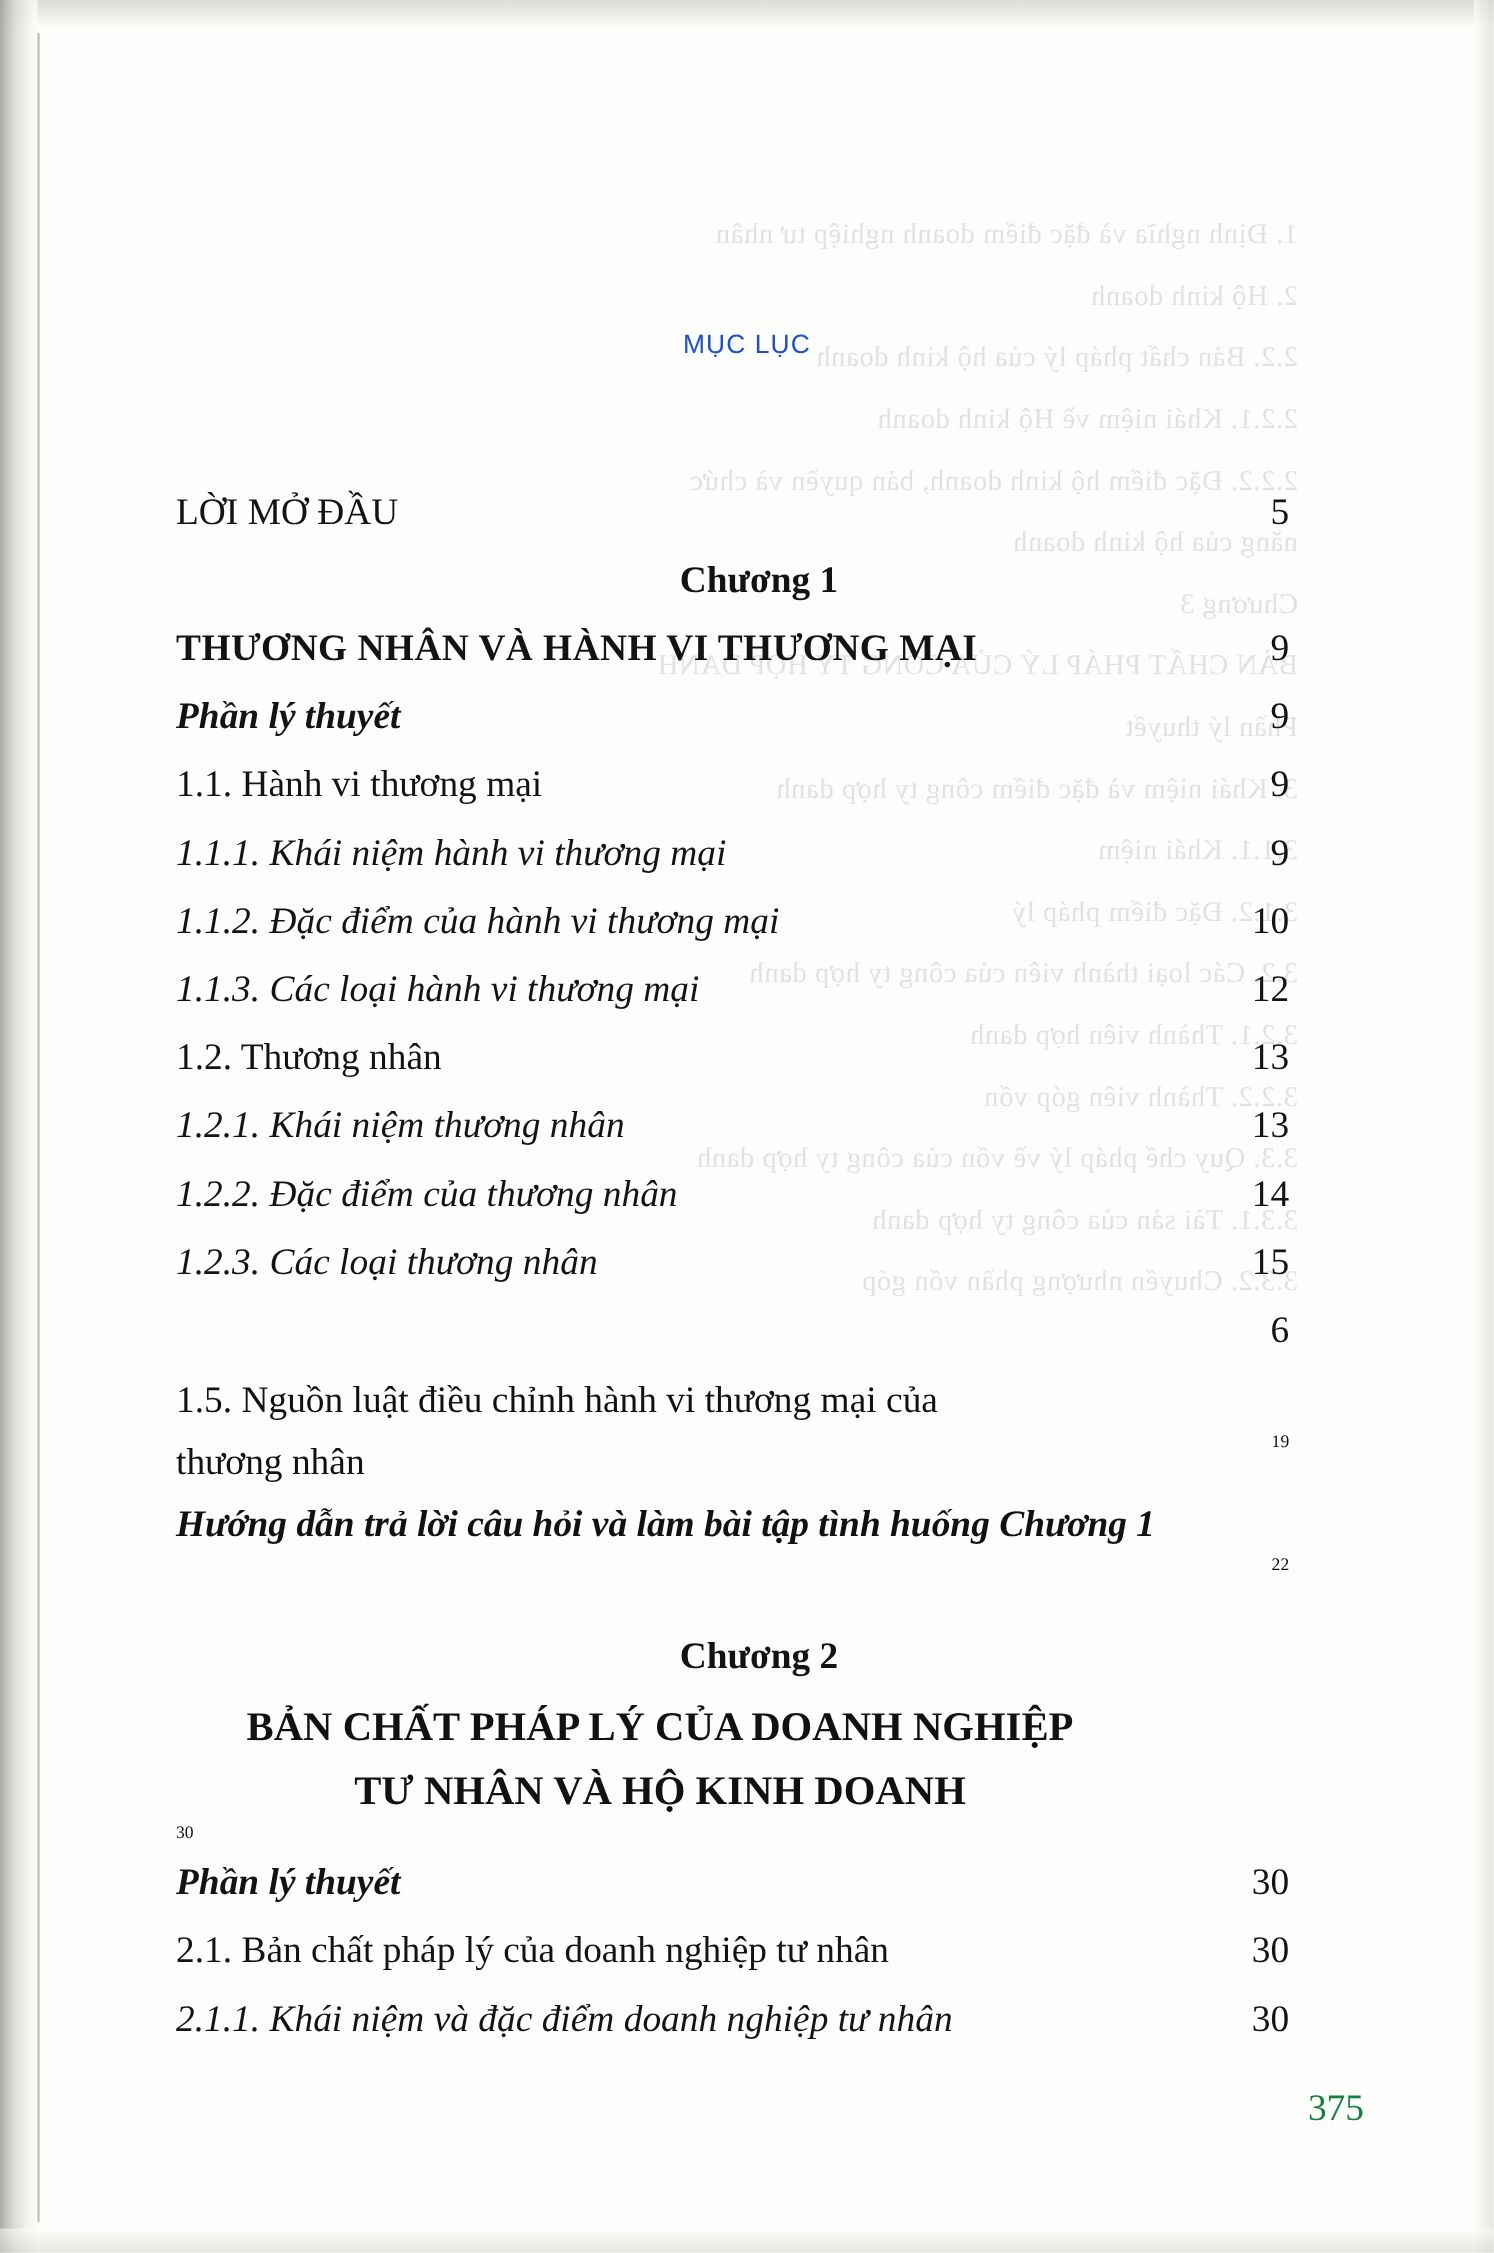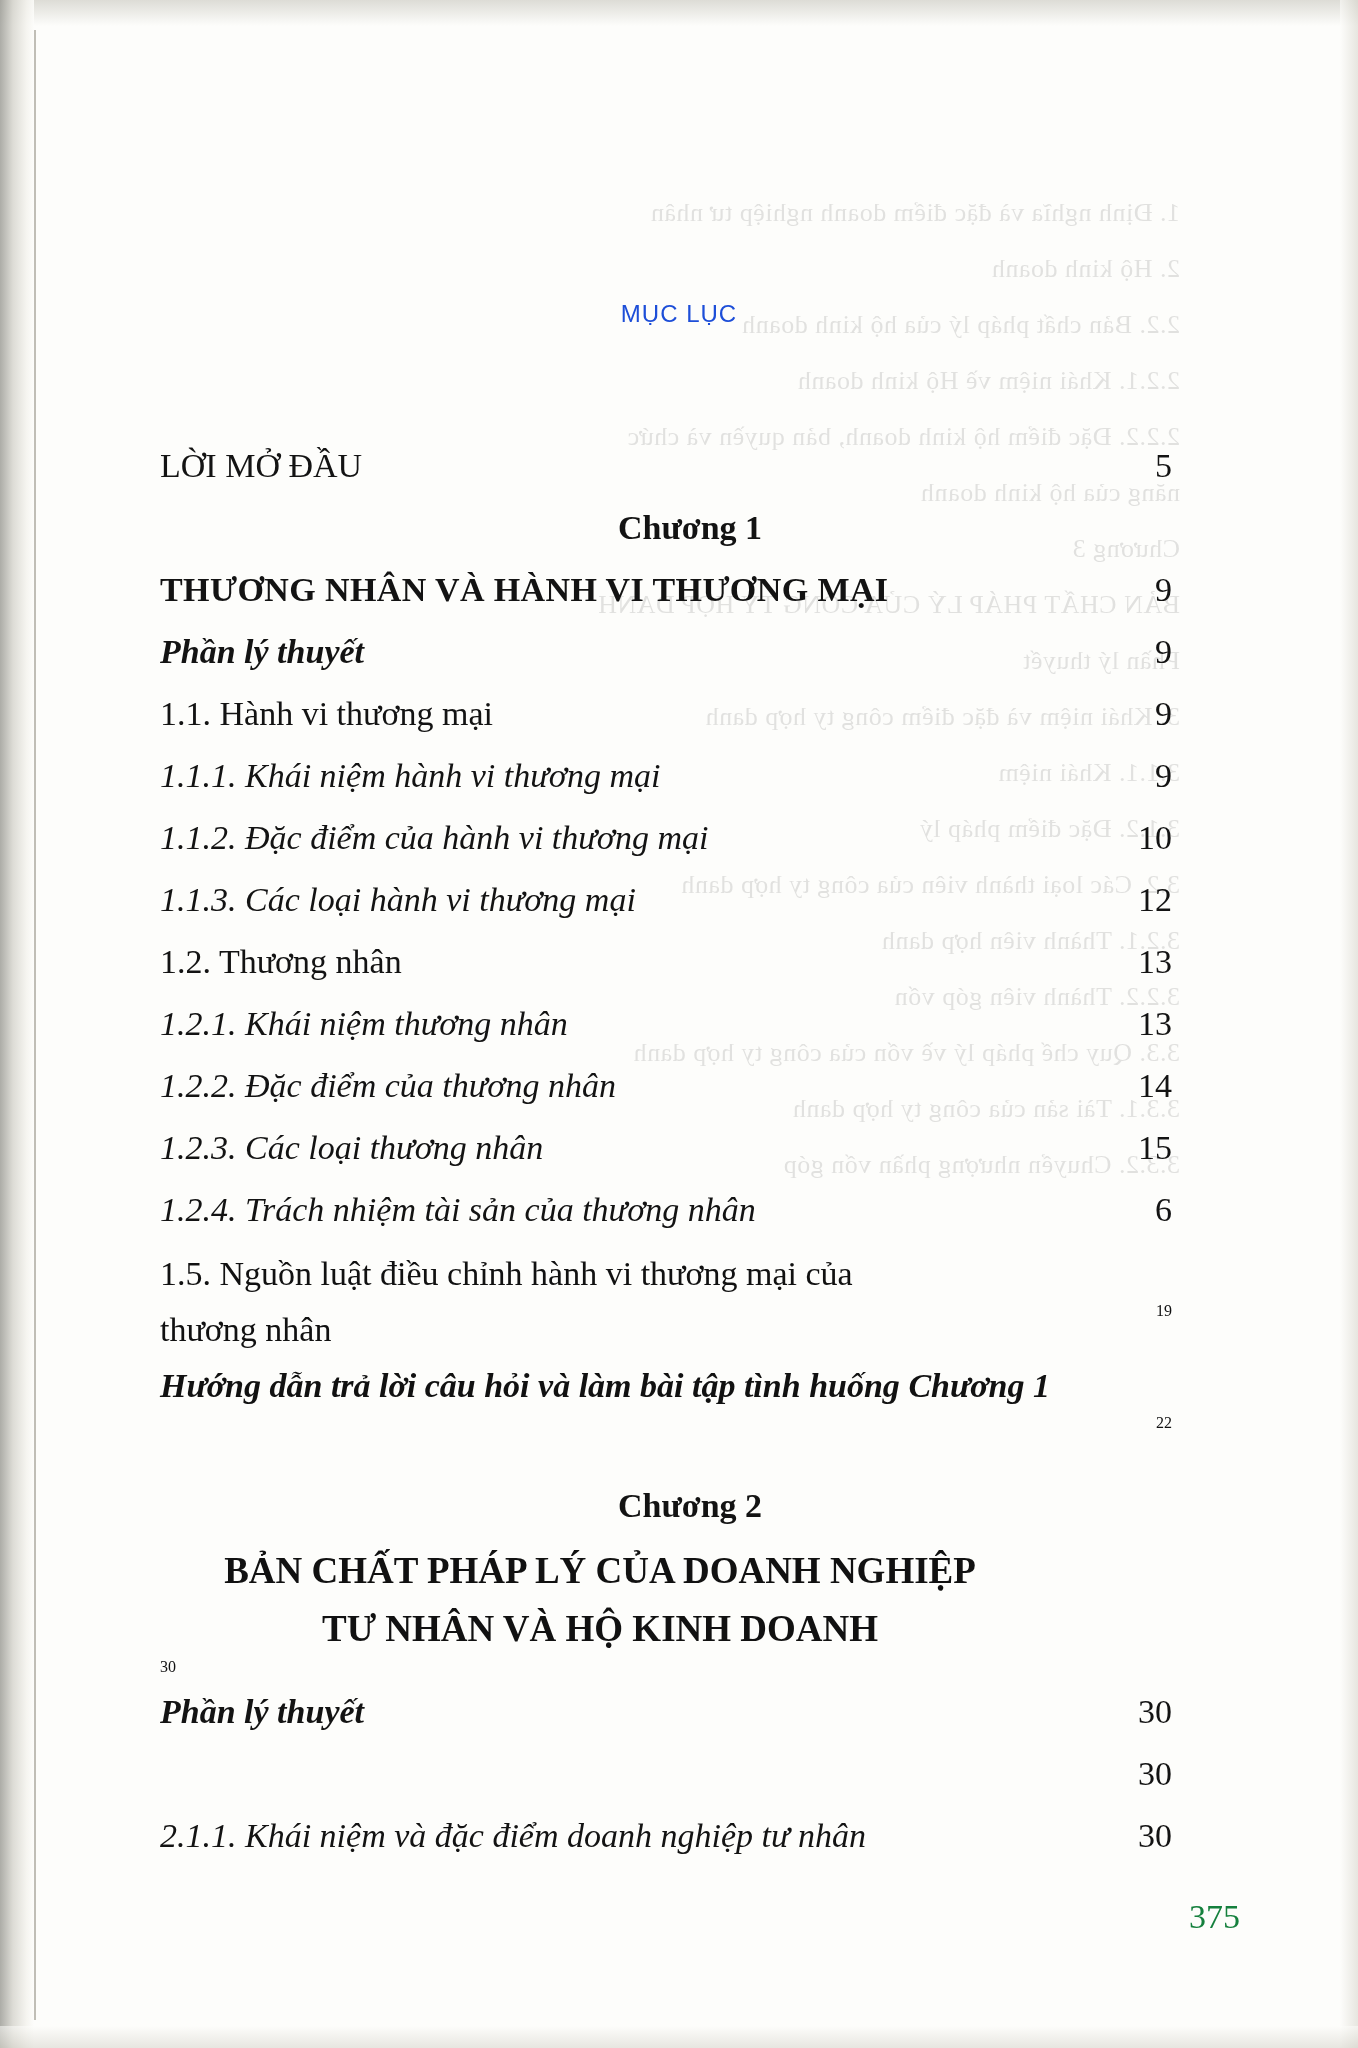--- a/index.html
+++ b/index.html
@@ -299,21 +299,20 @@
         <span class="label italic">1.2.2. Đặc điểm của thương nhân</span>
         <span class="page">14</span>
       </div>
 
       <div class="row">
         <span class="label italic">1.2.3. Các loại thương nhân</span>
         <span class="page">15</span>
       </div>
 
       <div class="row">
-        <span class="label italic">1.2.4. Trách nhiệm tài sản của thương nhân</span>
         <span class="page">6</span>
       </div>
 
       <div class="wrap-row">
         <span class="label">
           <span>1.5. Nguồn luật điều chỉnh hành vi thương mại của</span>
           <span class="l2">thương nhân</span>
         </span>
         <span class="page">19</span>
       </div>
@@ -339,20 +338,21 @@
       </div>
 
       <div class="gap-sm"></div>
 
       <div class="row">
         <span class="label bi">Phần lý thuyết</span>
         <span class="page">30</span>
       </div>
 
       <div class="row">
+        <span class="label">2.1. Bản chất pháp lý của doanh nghiệp tư nhân</span>
         <span class="page">30</span>
       </div>
 
       <div class="row">
         <span class="label italic">2.1.1. Khái niệm và đặc điểm doanh nghiệp tư nhân</span>
         <span class="page">30</span>
       </div>
 
     </div>
 

